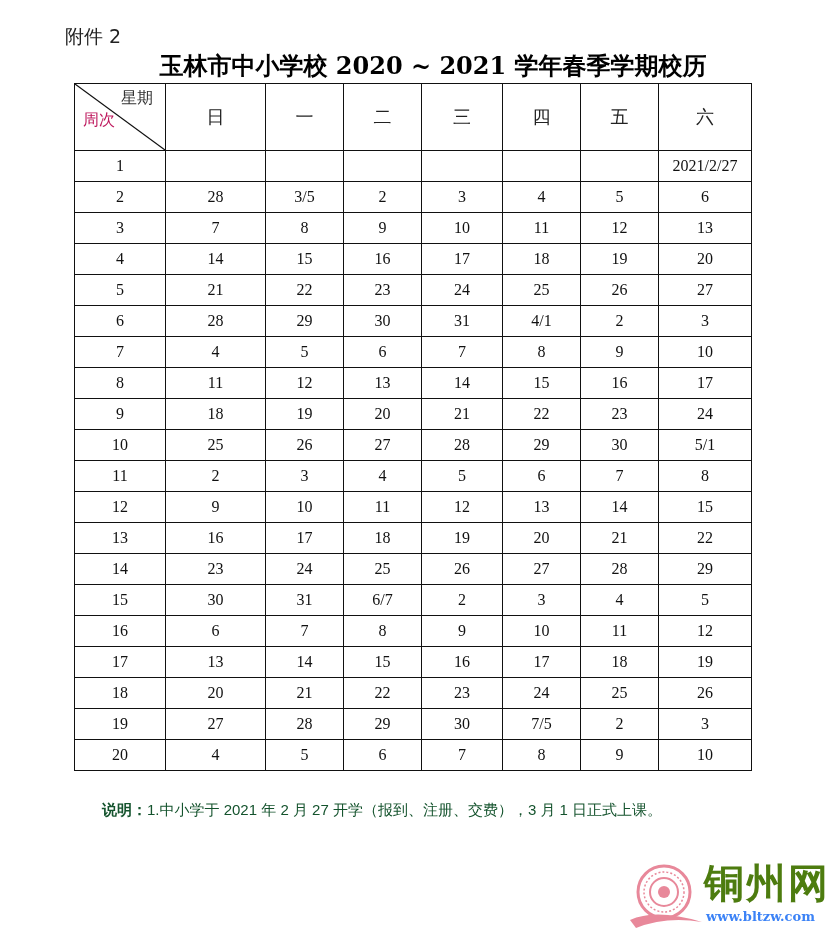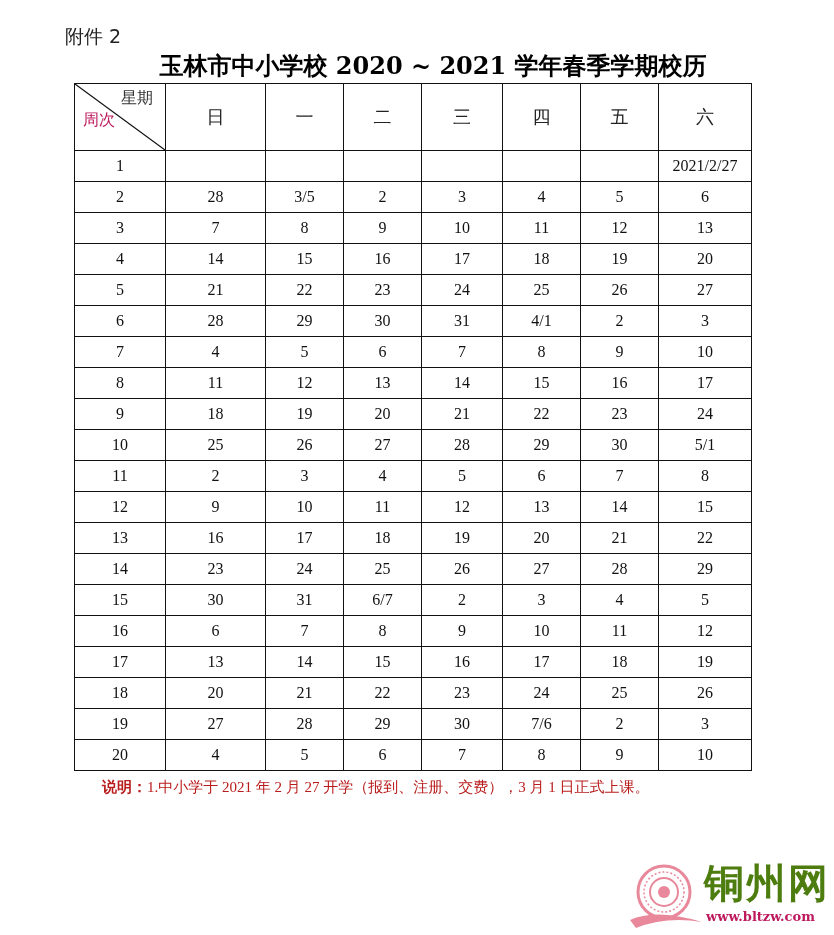--- a/index.html
+++ b/index.html
@@ -9,27 +9,27 @@
   table.cal { position: absolute; left: 74px; top: 83px; border-collapse: collapse; font-family: "Liberation Serif", "DejaVu Serif", serif; font-size: 16px; color: #111; }
   table.cal td, table.cal th { border: 1.5px solid #111; text-align: center; padding: 0; font-weight: normal; }
   table.cal th { height: 66px; font-family: "DejaVu Sans", sans-serif; font-size: 18px; color: #222; }
   table.cal td { height: 30px; }
   .c0 { width: 90px; } .c1 { width: 99px; } .c2 { width: 77px; } .c3 { width: 77px; }
   .c4 { width: 80px; } .c5 { width: 77px; } .c6 { width: 77px; } .c7 { width: 92px; }
   th.corner { position: relative; padding: 0; }
   th.corner svg { position: absolute; left: 0; top: 0; width: 100%; height: 100%; }
   .corner-top { position: absolute; right: 12px; top: 4px; font-size: 16px; color: #333; }
   .corner-bottom { position: absolute; left: 8px; bottom: 19px; font-size: 16px; color: #be185d; }
-  .notes { position: absolute; left: 63px; top: 775px; width: 720px; font-family: Liberation Serif, serif; font-size: 15px; line-height: 25px; color: #b91c1c; }
+  .notes { position: absolute; left: 63px; top: 797px; width: 720px; font-family: Liberation Sans, sans-serif; font-size: 15px; line-height: 25px; color: #14532d; }
   .notes p { margin: 0; }
   .indent { padding-left: 39px; }
   .notes b { font-weight: bold; }
   .watermark { position: absolute; left: 626px; top: 862px; width: 205px; height: 70px; }
   .wm-text { position: absolute; left: 78px; top: -6px; font-family: "DejaVu Serif", serif; font-weight: bold; font-size: 40px; color: #4d7c0f; letter-spacing: 2px; }
-  .wm-url { position: absolute; left: 80px; top: 47px; font-family: "DejaVu Serif", serif; font-weight: bold; font-size: 13px; color: #be185d; }
+  .wm-url { position: absolute; left: 80px; top: 47px; font-family: "DejaVu Serif", serif; font-weight: bold; font-size: 13px; color: #3b82f6; }
 </style>
 </head>
 <body>
 
 <div class="attach">附件 2</div>
 <div class="title">玉林市中小学校 2020 ~ 2021 学年春季学期校历</div>
 
 <table class="cal">
   <thead>
     <tr>
@@ -229,21 +229,21 @@
         <td>24</td>
         <td>25</td>
         <td>26</td>
       </tr>
       <tr>
         <td>19</td>
         <td>27</td>
         <td>28</td>
         <td>29</td>
         <td>30</td>
-        <td>7/6</td>
+        <td>7/5</td>
         <td>2</td>
         <td>3</td>
       </tr>
       <tr>
         <td>20</td>
         <td>4</td>
         <td>5</td>
         <td>6</td>
         <td>7</td>
         <td>8</td>

